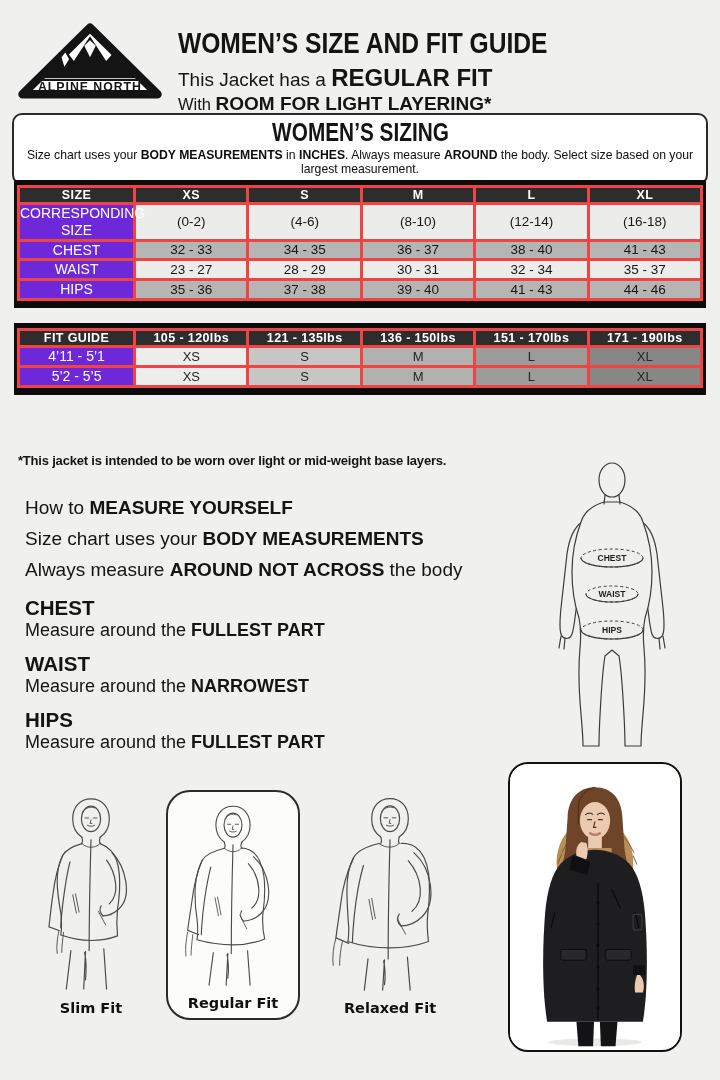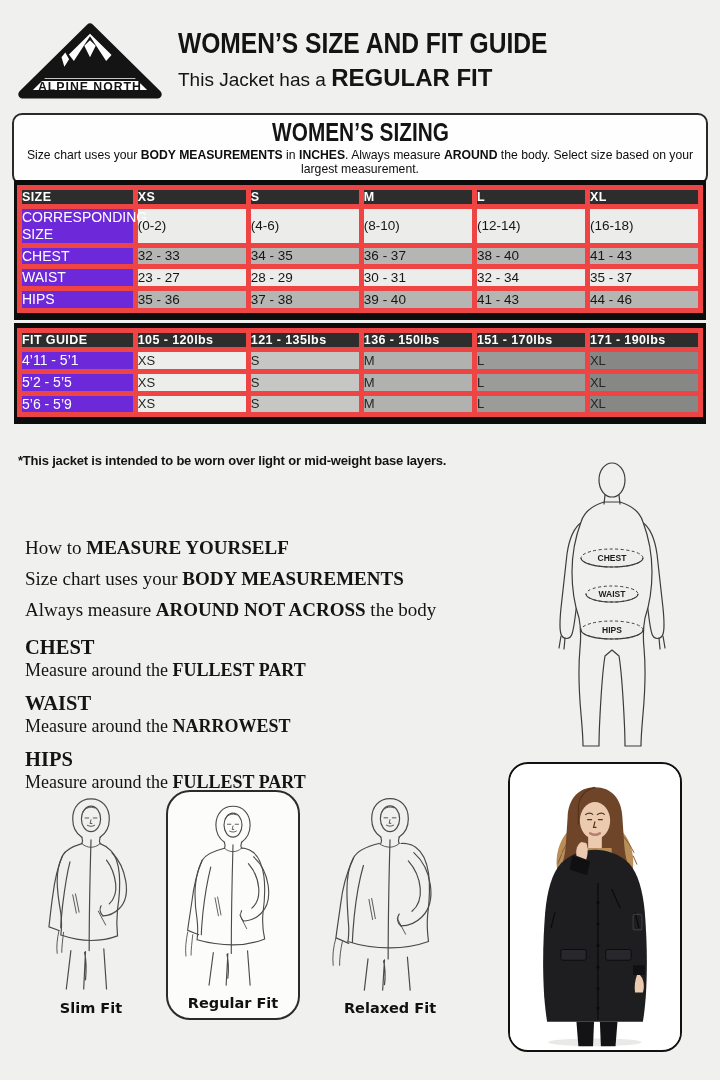--- a/index.html
+++ b/index.html
@@ -20,36 +20,36 @@
   .banner{position:absolute;left:12px;top:113px;width:696px;background:#fefefe;border:2px solid #2a2a2a;
           border-radius:10px;text-align:center;padding:2px 4px 7px}
   .banner-title{display:inline-block;font-weight:bold;font-size:26px;transform:scaleX(.8);transform-origin:center top}
   .banner-sub{font-size:12.2px;margin-top:0;color:#0d0d0d}
   .banner-sub .b{font-weight:bold}
 
   
   .tframe{position:absolute;left:14px;width:692px;background:#0c0c0c;padding:5px 3px 7px}
   .t1{top:180px}.t2{top:323px}
   table{width:100%;border-collapse:collapse;table-layout:fixed}
-  th,td{border:5px solid #ef4444;text-align:left;vertical-align:middle;padding:0}
+  th,td{border:3px solid #ef4444;text-align:center;vertical-align:middle;padding:0}
   thead th{background:#2d2d2d;color:#fff;font-size:12.5px;font-weight:bold;height:17px;letter-spacing:.4px}
   thead th:first-child{width:17%}
   tbody th{background:#6d28d9;color:#fff;font-size:14px;font-weight:normal;line-height:1.2}
   .sizing td{font-size:13.5px;color:#161616;height:17px}
   .sizing tbody tr:first-child td{height:30px}
   .sizing tbody tr:nth-child(odd) td{background:#ececeb}
   .sizing tbody tr:nth-child(even) td{background:#b5b5b4}
   .fitg td{font-size:13px;color:#262626;height:18px}
 
   
   .footnote{position:absolute;left:18px;top:452px;font-weight:bold;font-size:13px;line-height:18px;letter-spacing:-.2px}
   .fn2{padding-left:8px}
 
   
-  .measure{position:absolute;left:25px;top:532px;width:500px;font-family:Liberation Serif, serif}
+  .measure{position:absolute;left:25px;top:492px;width:500px;font-family:Liberation Sans, sans-serif}
   .mi{font-size:19px;line-height:31px}
   .mi .b,.md .b{font-weight:bold}
   .m-item{margin-top:11px}
   .m-item h3{font-size:20.5px;line-height:23px;font-weight:bold}
   .md{font-size:18px;line-height:22px}
 
   
   .bodydiag{position:absolute;left:525px;top:458px;width:175px;height:300px}
 
   
@@ -74,20 +74,21 @@
     <path d="M80,7 L151,77 L9,77 Z" fill="#ffffff" stroke="#141414" stroke-width="9" stroke-linejoin="round"></path>
     <path d="M30,60 L54,30 L63,42 L80,16 L97,42 L106,32 L130,60 Z" fill="#141414"></path>
     <path d="M74,26 L80,20 L86,26 L80,38 Z M50,38 L54,33 L58,40 L53,48 Z" fill="#ffffff"></path>
     <line x1="24" y1="62" x2="136" y2="62" stroke="#141414" stroke-width="2"></line>
     <text x="80" y="74" text-anchor="middle" font-family="Liberation Sans, sans-serif" font-size="13" font-weight="bold" letter-spacing="1" fill="#141414">ALPINE NORTH</text>
   </svg>
 
   <div class="hdr">
     <div class="title">WOMEN’S SIZE AND FIT GUIDE</div>
     <div class="l2"><span>This Jacket has a </span><span class="b">REGULAR FIT</span></div>
+    <div class="l3"><span>With </span><span class="b">ROOM FOR LIGHT LAYERING*</span></div>
   </div>
 
   <div class="banner">
     <div><span class="banner-title">WOMEN’S SIZING</span></div>
     <div class="banner-sub"><span>Size chart uses your </span><span class="b">BODY MEASUREMENTS</span><span> in </span><span class="b">INCHES</span><span>. Always measure </span><span class="b">AROUND</span><span> the body. Select size based on your largest measurement.</span></div>
   </div>
 
   <div class="tframe t1">
     <table class="sizing">
         <thead>
@@ -153,28 +154,20 @@
           <tr>
             <th>4’11 - 5’1</th>
             <td style="background: rgb(237, 237, 236);">XS</td>
             <td style="background: rgb(198, 198, 197);">S</td>
             <td style="background: rgb(177, 177, 176);">M</td>
             <td style="background: rgb(155, 155, 154);">L</td>
             <td style="background: rgb(135, 135, 134);">XL</td>
           </tr>
           <tr>
             <th>5’2 - 5’5</th>
-            <td style="background: rgb(237, 237, 236);">XS</td>
-            <td style="background: rgb(198, 198, 197);">S</td>
-            <td style="background: rgb(177, 177, 176);">M</td>
-            <td style="background: rgb(155, 155, 154);">L</td>
-            <td style="background: rgb(135, 135, 134);">XL</td>
-          </tr>
-          <tr>
-            <th>5’6 - 5’9</th>
             <td style="background: rgb(237, 237, 236);">XS</td>
             <td style="background: rgb(198, 198, 197);">S</td>
             <td style="background: rgb(177, 177, 176);">M</td>
             <td style="background: rgb(155, 155, 154);">L</td>
             <td style="background: rgb(135, 135, 134);">XL</td>
           </tr>
         </tbody>
       </table>
   </div>
 

